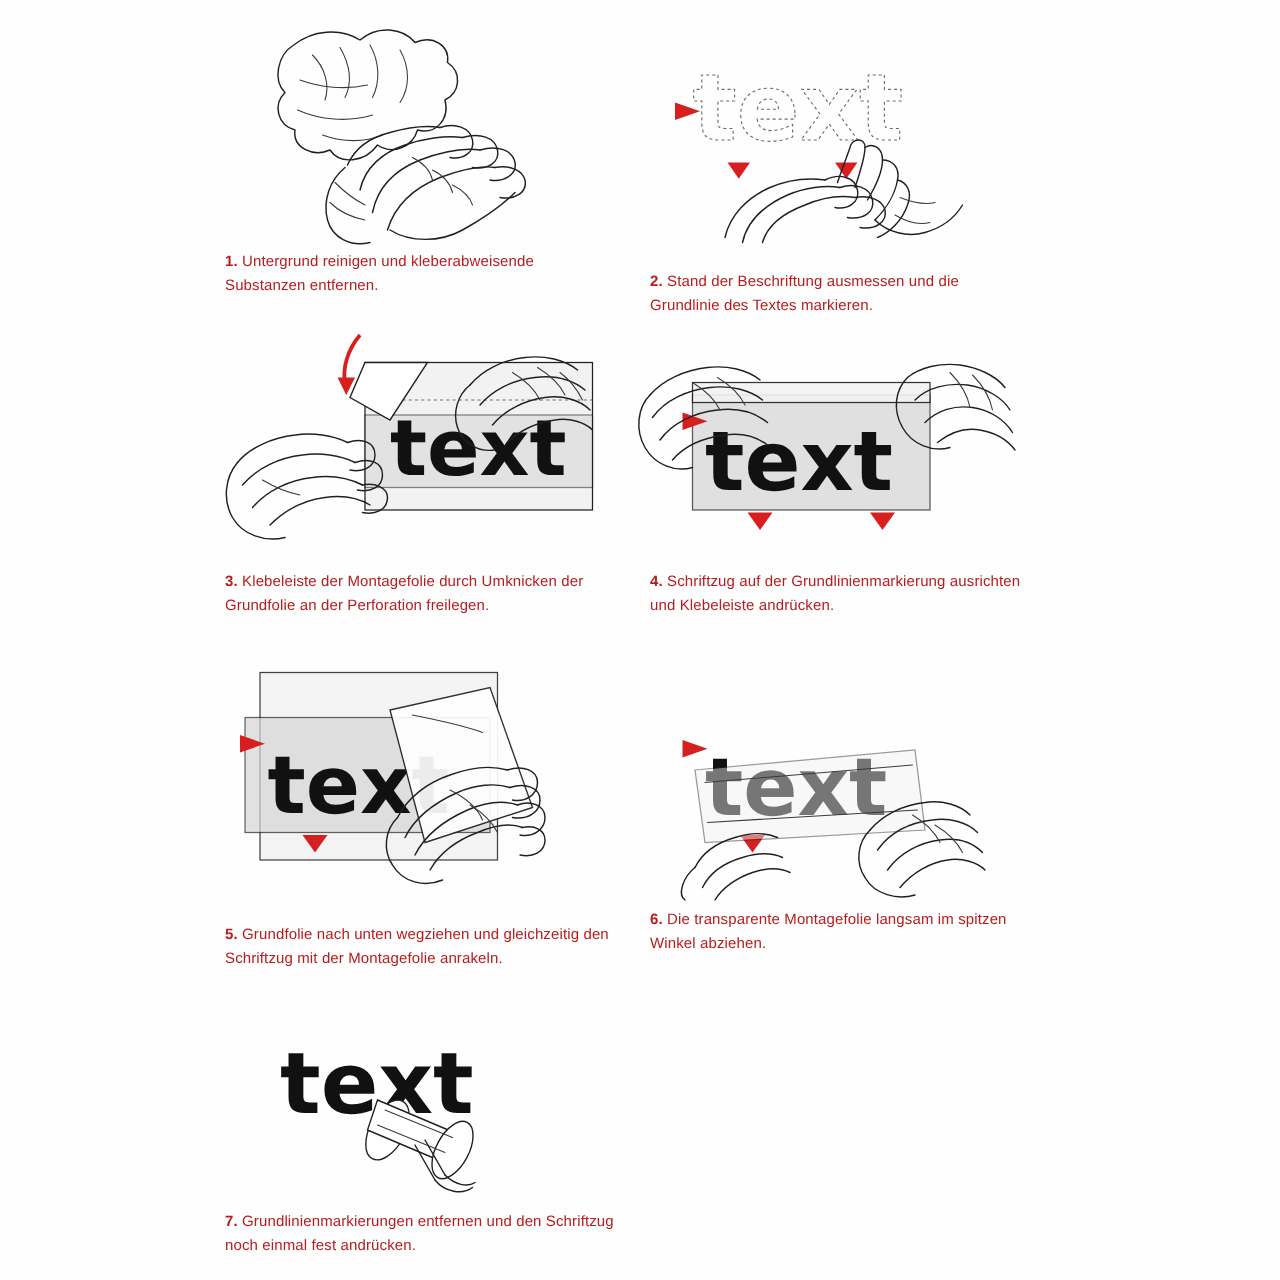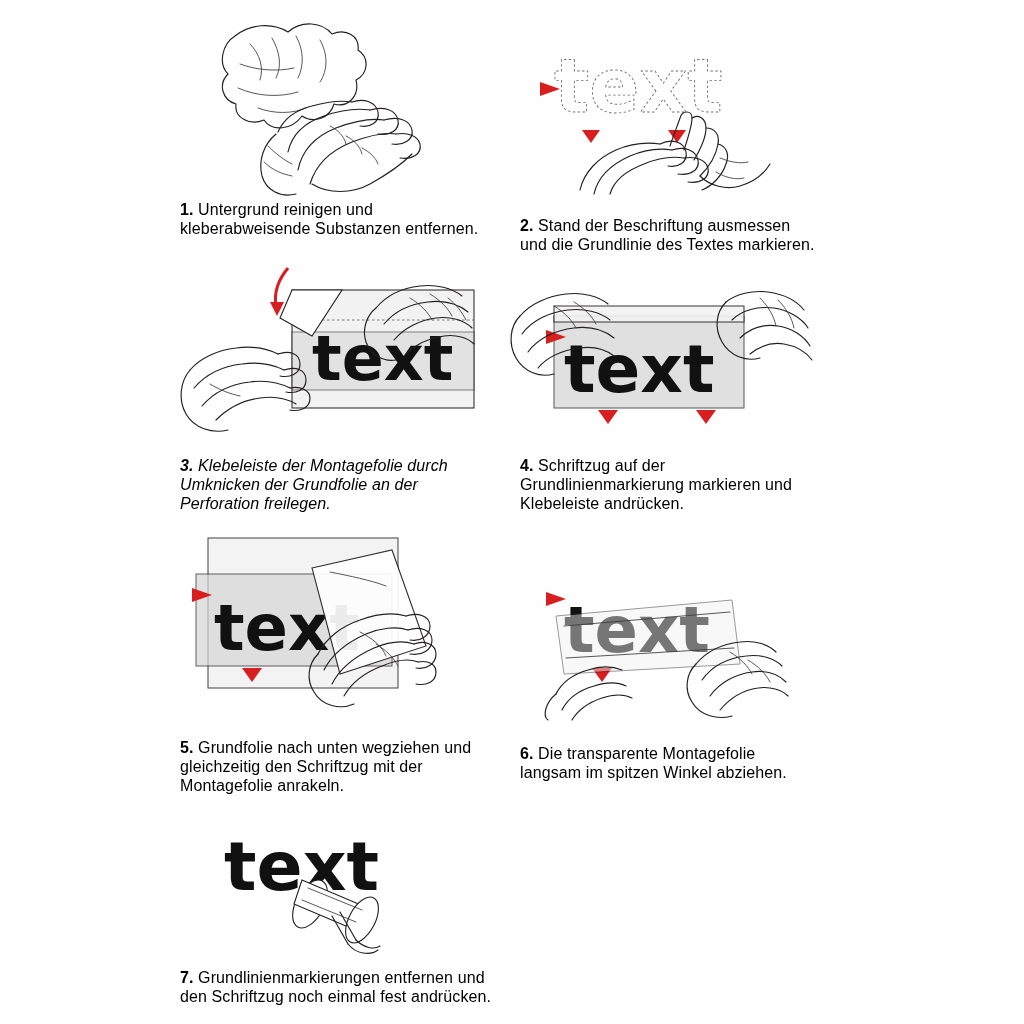--- a/index.html
+++ b/index.html
@@ -29,23 +29,23 @@
     height: 1024px;
   }
   .step {
     position: absolute;
   }
   .figure {
     position: relative;
     width: 100%;
   }
   .caption {
-    font-size: 16px;
+    font-size: 12px;
     line-height: 19px;
-    color: #000000;
+    color: #b91c1c;
     letter-spacing: 0.1px;
   }
   .caption .num {
     font-weight: bold;
   }
   .caption .body {
     font-weight: normal;
   }
   svg { display: block; overflow: visible; }
   .ln { fill: none; stroke: #231f20; stroke-width: 1.15; stroke-linejoin: round; stroke-linecap: round; }
@@ -172,21 +172,21 @@
           <path class="ln" d="M196 50 C206 38 222 30 240 28 C256 26 272 30 282 38"></path>
           <path class="ln" d="M204 66 C214 54 230 46 248 44 C264 42 278 46 288 54"></path>
           <path class="ln" d="M214 82 C224 70 240 62 256 60 C270 58 284 62 292 70"></path>
           <path class="ln" d="M226 96 C236 86 250 80 264 78 C276 76 288 80 294 86"></path>
           <path class="ln-thin" d="M230 40 C240 46 248 54 252 62"></path>
           <path class="ln-thin" d="M250 36 C260 42 268 50 272 58"></path>
           <path class="ln-thin" d="M268 40 C276 46 282 54 286 62"></path>
           <path class="ln" d="M196 50 C186 58 182 72 186 84 C190 96 202 104 216 102"></path>
         </svg>
       </div>
-      <div class="caption" style="margin-top:8px;font-style:italic;">
+      <div class="caption" style="margin-top:8px;">
         <span class="num">3.</span>
         <span class="body">Klebeleiste der Montagefolie durch Umknicken der Grundfolie an der Perforation freilegen.</span>
       </div>
     </div>
 
     <div class="step" style="left:520px; top:268px; width:300px;">
       <div class="figure">
         <svg width="300" height="180" viewBox="0 0 300 180">
 
           <rect class="grayfill" x="34" y="48" width="190" height="92" opacity="0.75"></rect>
@@ -208,21 +208,21 @@
           <path class="ln" d="M212 52 C222 42 238 38 254 40 C268 42 282 50 288 60"></path>
           <path class="ln" d="M220 70 C230 60 244 56 258 58 C272 60 284 68 290 78"></path>
           <path class="ln" d="M230 86 C240 78 252 74 264 76 C276 78 286 84 292 92"></path>
           <path class="ln-thin" d="M240 30 C248 38 254 48 256 58"></path>
           <path class="ln-thin" d="M258 32 C266 40 272 50 274 60"></path>
           <path class="ln" d="M206 34 C196 44 194 60 202 74 C210 88 226 94 240 90"></path>
         </svg>
       </div>
       <div class="caption" style="margin-top:8px;">
         <span class="num">4.</span>
-        <span class="body">Schriftzug auf der Grundlinienmarkierung markieren und Klebeleiste andrücken.</span>
+        <span class="body">Schriftzug auf der Grundlinienmarkierung ausrichten und Klebeleiste andrücken.</span>
       </div>
     </div>
 
     <div class="step" style="left:180px; top:528px; width:320px;">
       <div class="figure">
         <svg width="320" height="190" viewBox="0 0 320 190">
 
           <rect class="lightfill" x="28" y="10" width="190" height="150" opacity="0.85"></rect>
 
           <rect class="grayfill" x="16" y="46" width="196" height="92" opacity="0.7"></rect>
@@ -271,21 +271,21 @@
           <path class="ln" d="M176 104 C166 114 164 130 172 142 C180 156 198 160 212 156"></path>
           <path class="ln-thin" d="M210 92 C220 98 228 106 232 114"></path>
           <path class="ln-thin" d="M228 100 C238 106 246 114 250 122"></path>
 
           <path class="ln" d="M36 134 C42 122 54 114 68 110 C80 106 92 106 102 110"></path>
           <path class="ln" d="M42 150 C48 138 60 130 74 126 C86 122 98 122 106 126"></path>
           <path class="ln" d="M52 160 C58 150 70 142 82 138 C94 134 104 134 112 138"></path>
           <path class="ln" d="M36 134 C26 142 22 156 28 160"></path>
         </svg>
       </div>
-      <div class="caption" style="margin-top:24px;">
+      <div class="caption" style="margin-top:6px;">
         <span class="num">6.</span>
         <span class="body">Die transparente Montagefolie langsam im spitzen Winkel abziehen.</span>
       </div>
     </div>
 
     <div class="step" style="left:180px; top:820px; width:320px;">
       <div class="figure">
         <svg width="320" height="140" viewBox="0 0 320 140">
 
           <text class="wordtext" x="44" y="70" font-size="68">text</text>

